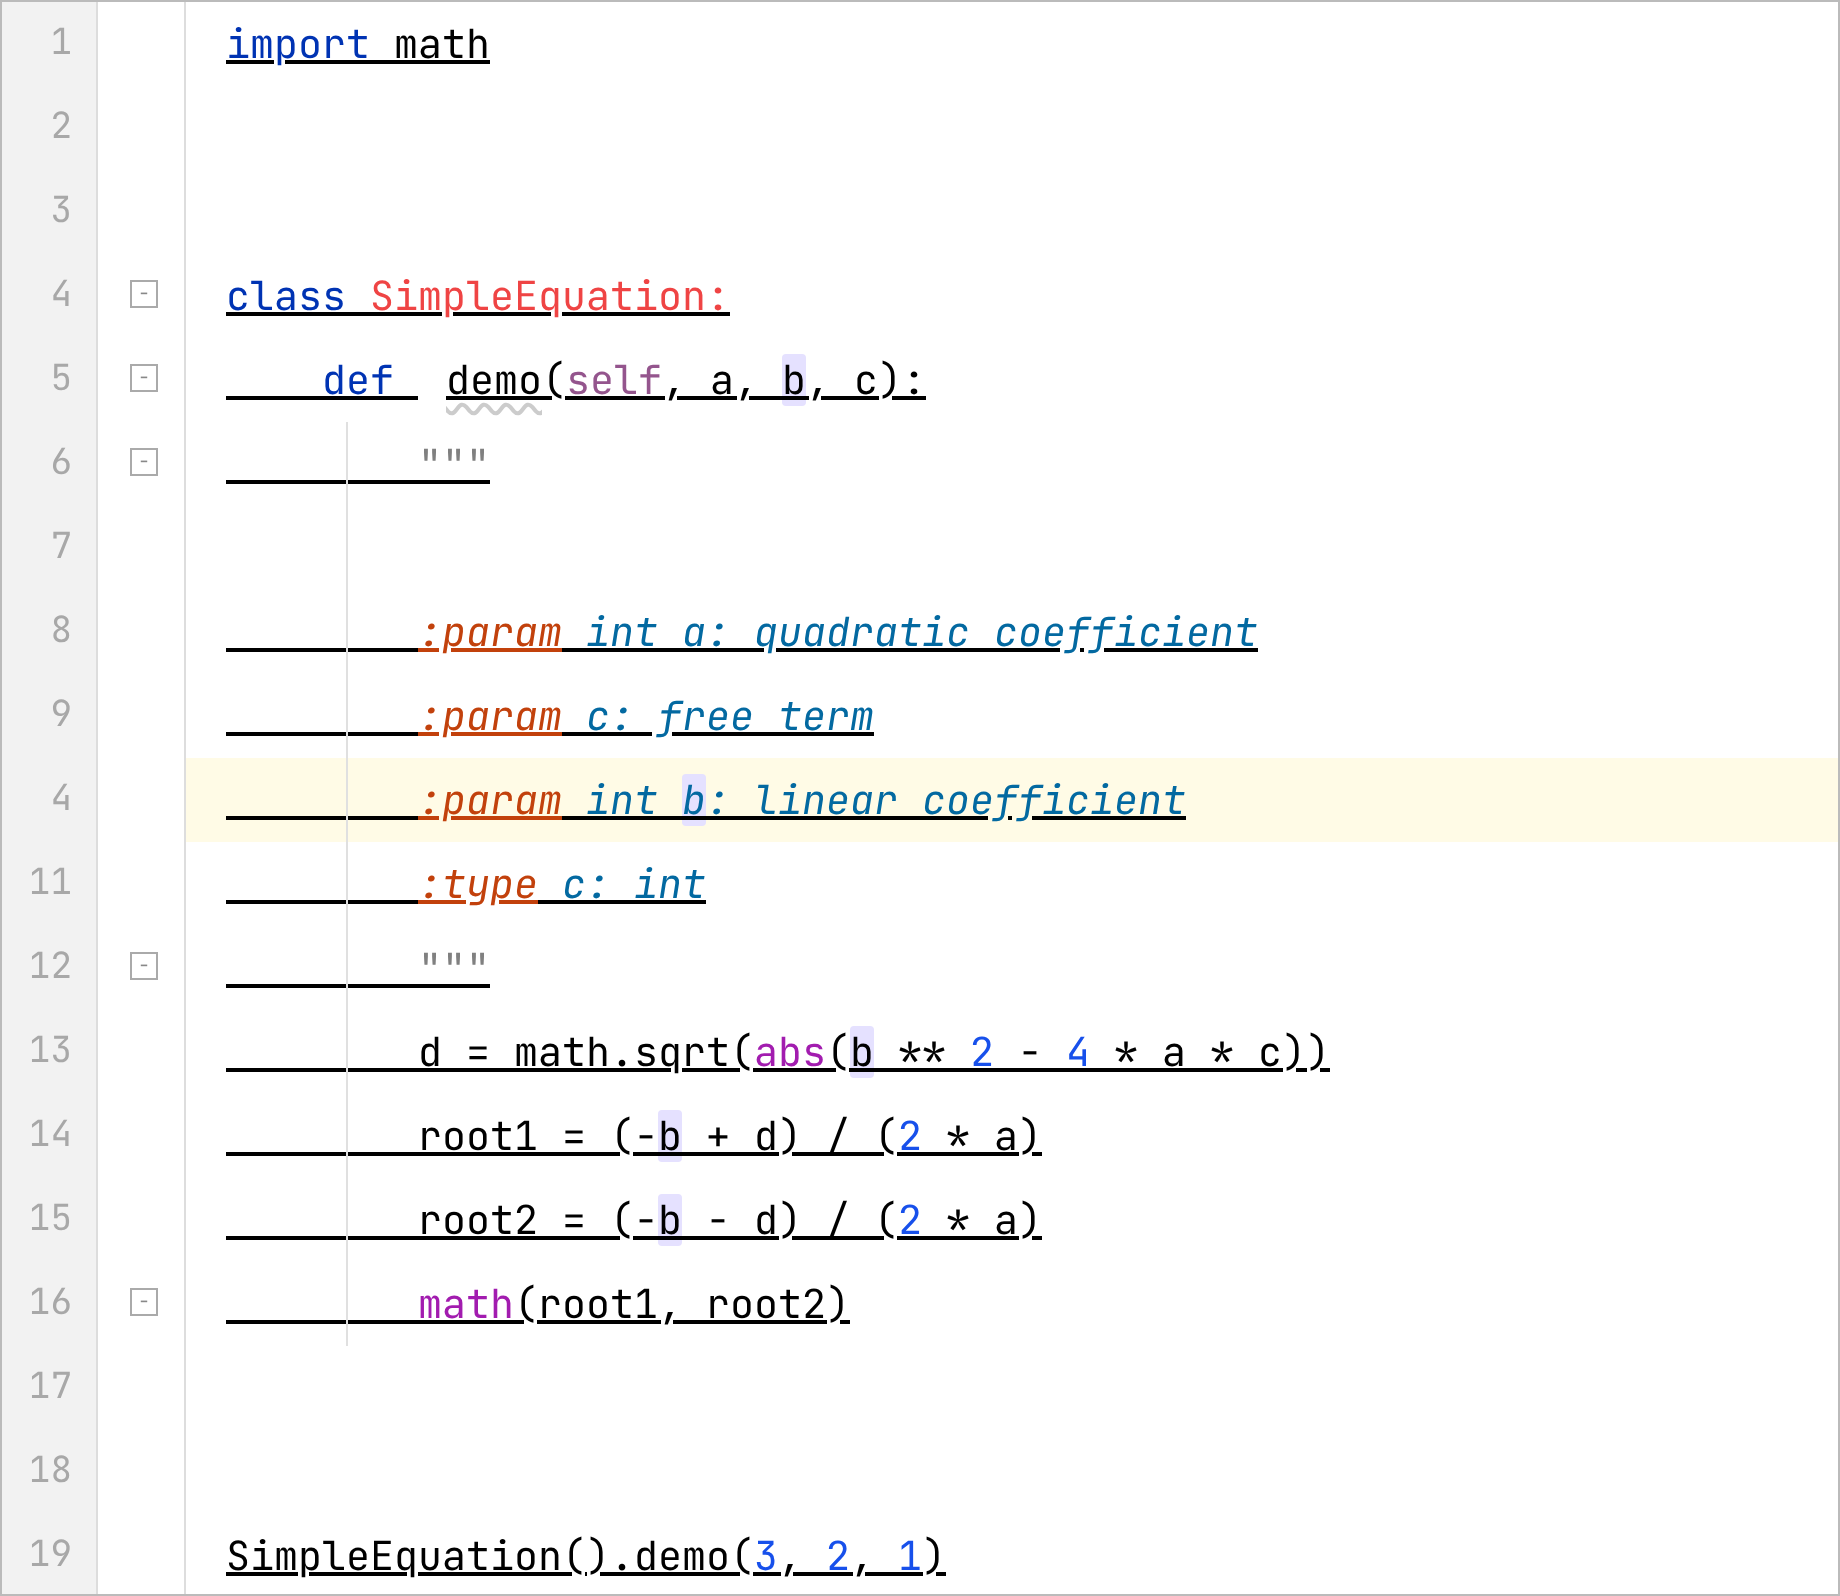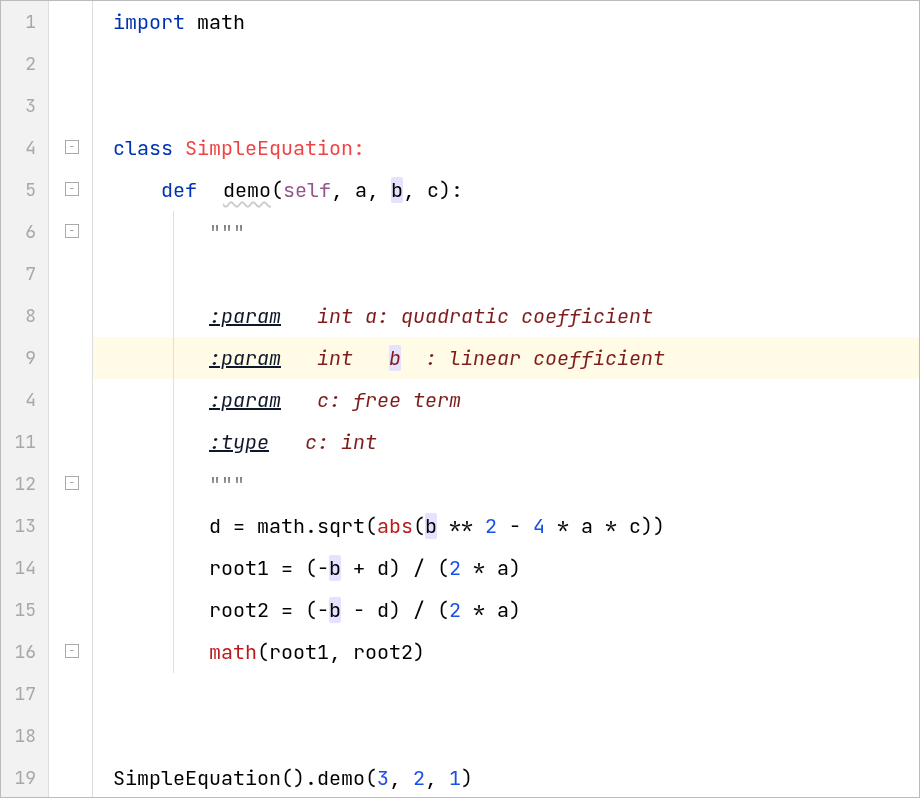--- a/index.html
+++ b/index.html
@@ -53,33 +53,34 @@
     .code-area {
       flex: 1;
       position: relative;
     }
     .code-line {
       height: 42px;
       line-height: 42px;
       white-space: pre;
       padding-left: 20px;
       position: relative;
+      text-decoration: underline;
     }
     .hl-line {
       background: #fffbe6;
     }
     .kw { color: #0033b3; }
     .cls { color: #ef4444; }
     .func { color: #000; }
     .self { color: #94558d; text-align: right; }
-    .docstr { color: #7f1d1d; font-style: italic; margin-left: 24px; }
-    .doc-tag { color: #0f172a; font-style: italic; text-decoration: underline; }
+    .docstr { color: #0369a1; font-style: italic; }
+    .doc-tag { color: #c2410c; font-style: italic; text-decoration: underline; }
     .triple { color: #808080; }
     .num { color: #1750eb; }
-    .builtin { color: #b91c1c; }
+    .builtin { color: #a21caf; }
     .hl-var { background: #e5e1ff; border-radius: 2px; }
     .indent-guide {
       position: absolute;
       top: 0;
       bottom: 0;
       width: 1px;
       background: #e0e0e0;
     }
     .wavy { text-decoration: underline wavy #ccc; text-underline-offset: 4px; margin-left: 14px; }
   </style>
@@ -119,22 +120,22 @@
 
   <div class="code-area">
     <div class="code-line"><span class="kw">import</span><span> </span><span>math</span></div>
     <div class="code-line"></div>
     <div class="code-line"></div>
     <div class="code-line"><span class="kw">class</span><span> </span><span class="cls">SimpleEquation:</span></div>
     <div class="code-line"><span>    </span><span class="kw">def</span><span> </span><span class="func wavy">demo</span><span>(</span><span class="self">self</span><span>, a, </span><span class="hl-var">b</span><span>, c):</span></div>
     <div class="code-line"><div class="indent-guide" style="left:80px"></div><span>        </span><span class="triple">"""</span></div>
     <div class="code-line"><div class="indent-guide" style="left:80px"></div></div>
     <div class="code-line"><div class="indent-guide" style="left:80px"></div><span>        </span><span class="doc-tag">:param</span><span class="docstr"> int a: quadratic coefficient</span></div>
+    <div class="code-line"><div class="indent-guide" style="left:80px"></div><span>        </span><span class="doc-tag">:param</span><span class="docstr"> c: free term</span></div>
     <div class="code-line hl-line"><div class="indent-guide" style="left:80px"></div><span>        </span><span class="doc-tag">:param</span><span class="docstr"> int </span><span class="docstr hl-var">b</span><span class="docstr">: linear coefficient</span></div>
-    <div class="code-line"><div class="indent-guide" style="left:80px"></div><span>        </span><span class="doc-tag">:param</span><span class="docstr"> c: free term</span></div>
     <div class="code-line"><div class="indent-guide" style="left:80px"></div><span>        </span><span class="doc-tag">:type</span><span class="docstr"> c: int</span></div>
     <div class="code-line"><div class="indent-guide" style="left:80px"></div><span>        </span><span class="triple">"""</span></div>
     <div class="code-line"><div class="indent-guide" style="left:80px"></div><span>        </span><span>d = math.sqrt(</span><span class="builtin">abs</span><span>(</span><span class="hl-var">b</span><span> ** </span><span class="num">2</span><span> - </span><span class="num">4</span><span> * a * c))</span></div>
     <div class="code-line"><div class="indent-guide" style="left:80px"></div><span>        </span><span>root1 = (-</span><span class="hl-var">b</span><span> + d) / (</span><span class="num">2</span><span> * a)</span></div>
     <div class="code-line"><div class="indent-guide" style="left:80px"></div><span>        </span><span>root2 = (-</span><span class="hl-var">b</span><span> - d) / (</span><span class="num">2</span><span> * a)</span></div>
     <div class="code-line"><div class="indent-guide" style="left:80px"></div><span>        </span><span class="builtin">math</span><span>(root1, root2)</span></div>
     <div class="code-line"></div>
     <div class="code-line"></div>
     <div class="code-line"><span>SimpleEquation().demo(</span><span class="num">3</span><span>, </span><span class="num">2</span><span>, </span><span class="num">1</span><span>)</span></div>
   </div>

